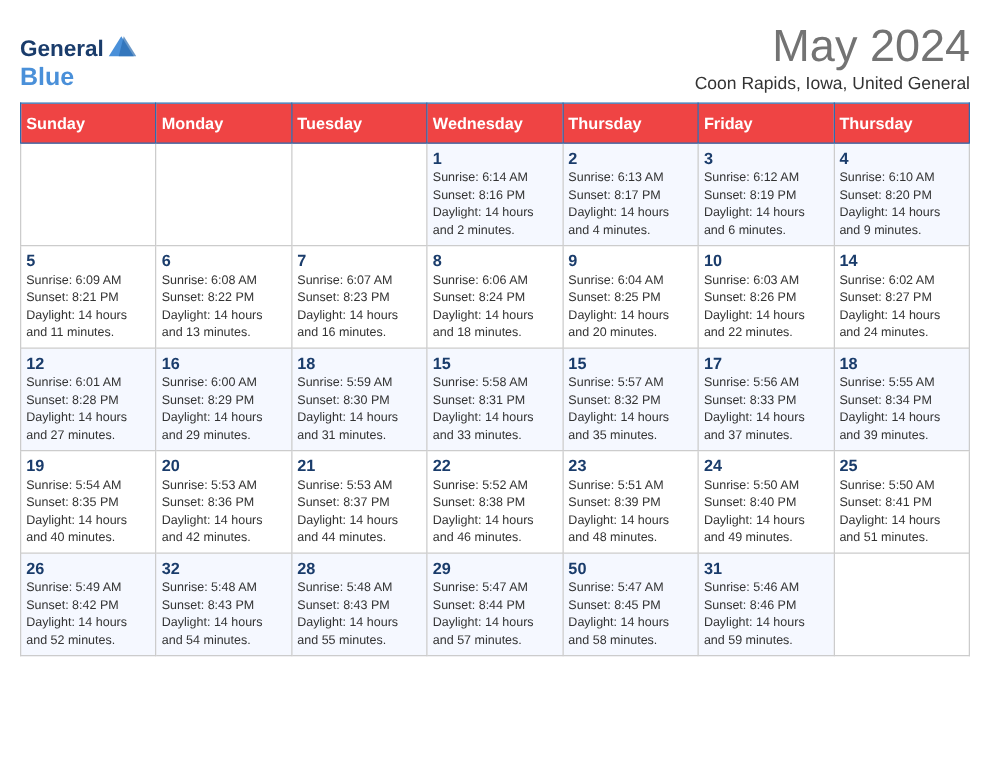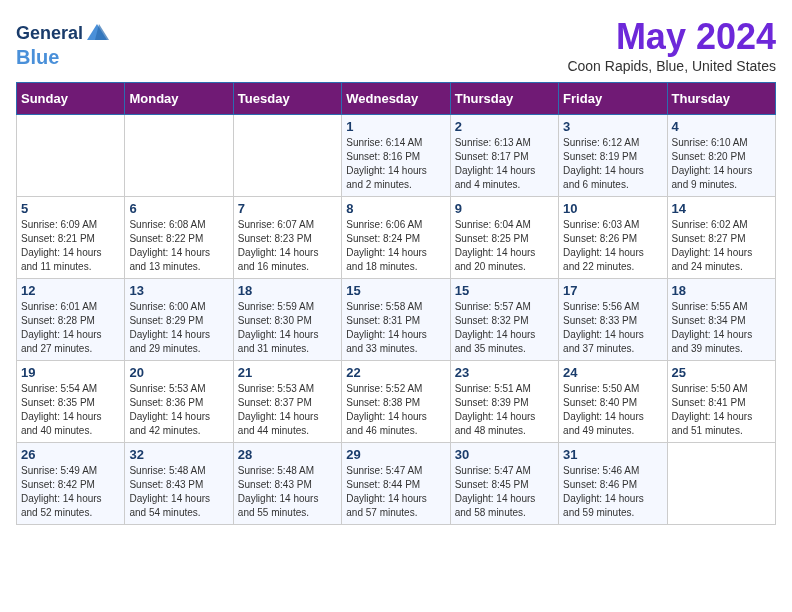--- a/index.html
+++ b/index.html
@@ -6,21 +6,21 @@
     body {
       font-family: Arial, sans-serif;
       background: #fff;
       width: 792px;
       min-height: 612px;
       padding: 16px;
     }
     .header {
       display: flex;
       justify-content: space-between;
-      align-items: center;
+      align-items: flex-end;
       margin-bottom: 8px;
       gap: 36px;
     }
     .logo {
       display: flex;
       align-items: center;
     }
     .logo-text-general {
       font-size: 18px;
       font-weight: bold;
@@ -34,34 +34,34 @@
     .logo-icon {
       width: 24px;
       height: 24px;
       margin-left: 2px;
     }
     .title-area {
       text-align: right;
     }
     .month-title {
       font-size: 36px;
-      font-weight: bold;
-      color: #6d28d9;
+      font-weight: normal;
+      color: #737373;
     }
     .location {
       font-size: 14px;
       color: #333;
     }
     .calendar {
       width: 100%;
       border-collapse: collapse;
       font-size: 11px;
     }
     .calendar thead tr {
-      background-color: #701a75;
+      background-color: #ef4444;
       color: #fff;
     }
     .calendar thead th {
       padding: 8px 4px;
       text-align: left;
       font-weight: bold;
       font-size: 13px;
       border: 1px solid #2b6cb0;
     }
     .calendar tbody td {
@@ -104,21 +104,21 @@
         <svg class="logo-icon" viewBox="0 0 24 24">
           <polygon points="12,2 22,18 2,18" fill="#4a90d9"></polygon>
           <polygon points="14,2 24,18 10,18" fill="#2b6cb0" opacity="0.7"></polygon>
         </svg>
       </div>
       <span class="logo-text-blue">Blue</span>
     </div>
   </div>
   <div class="title-area">
     <div class="month-title">May 2024</div>
-    <div class="location">Coon Rapids, Blue, United States</div>
+    <div class="location">Coon Rapids, Iowa, United General</div>
   </div>
 </div>
 
 <table class="calendar">
   <thead>
     <tr>
     <th>Sunday</th>
         <th>Monday</th>
         <th>Tuesday</th>
         <th>Wednesday</th>
@@ -178,21 +178,21 @@
           <span class="day-num">14</span>
           <div class="day-info">Sunrise: 6:02 AM<br>Sunset: 8:27 PM<br>Daylight: 14 hours<br>and 24 minutes.</div>
         </td>
       </tr>
       <tr>
         <td>
           <span class="day-num">12</span>
           <div class="day-info">Sunrise: 6:01 AM<br>Sunset: 8:28 PM<br>Daylight: 14 hours<br>and 27 minutes.</div>
         </td>
         <td>
-          <span class="day-num">13</span>
+          <span class="day-num">16</span>
           <div class="day-info">Sunrise: 6:00 AM<br>Sunset: 8:29 PM<br>Daylight: 14 hours<br>and 29 minutes.</div>
         </td>
         <td>
           <span class="day-num">18</span>
           <div class="day-info">Sunrise: 5:59 AM<br>Sunset: 8:30 PM<br>Daylight: 14 hours<br>and 31 minutes.</div>
         </td>
         <td>
           <span class="day-num">15</span>
           <div class="day-info">Sunrise: 5:58 AM<br>Sunset: 8:31 PM<br>Daylight: 14 hours<br>and 33 minutes.</div>
         </td>
@@ -250,21 +250,21 @@
         </td>
         <td>
           <span class="day-num">28</span>
           <div class="day-info">Sunrise: 5:48 AM<br>Sunset: 8:43 PM<br>Daylight: 14 hours<br>and 55 minutes.</div>
         </td>
         <td>
           <span class="day-num">29</span>
           <div class="day-info">Sunrise: 5:47 AM<br>Sunset: 8:44 PM<br>Daylight: 14 hours<br>and 57 minutes.</div>
         </td>
         <td>
-          <span class="day-num">30</span>
+          <span class="day-num">50</span>
           <div class="day-info">Sunrise: 5:47 AM<br>Sunset: 8:45 PM<br>Daylight: 14 hours<br>and 58 minutes.</div>
         </td>
         <td>
           <span class="day-num">31</span>
           <div class="day-info">Sunrise: 5:46 AM<br>Sunset: 8:46 PM<br>Daylight: 14 hours<br>and 59 minutes.</div>
         </td>
         <td class="empty-cell"></td>
       </tr>
     </tbody>
 </table>

